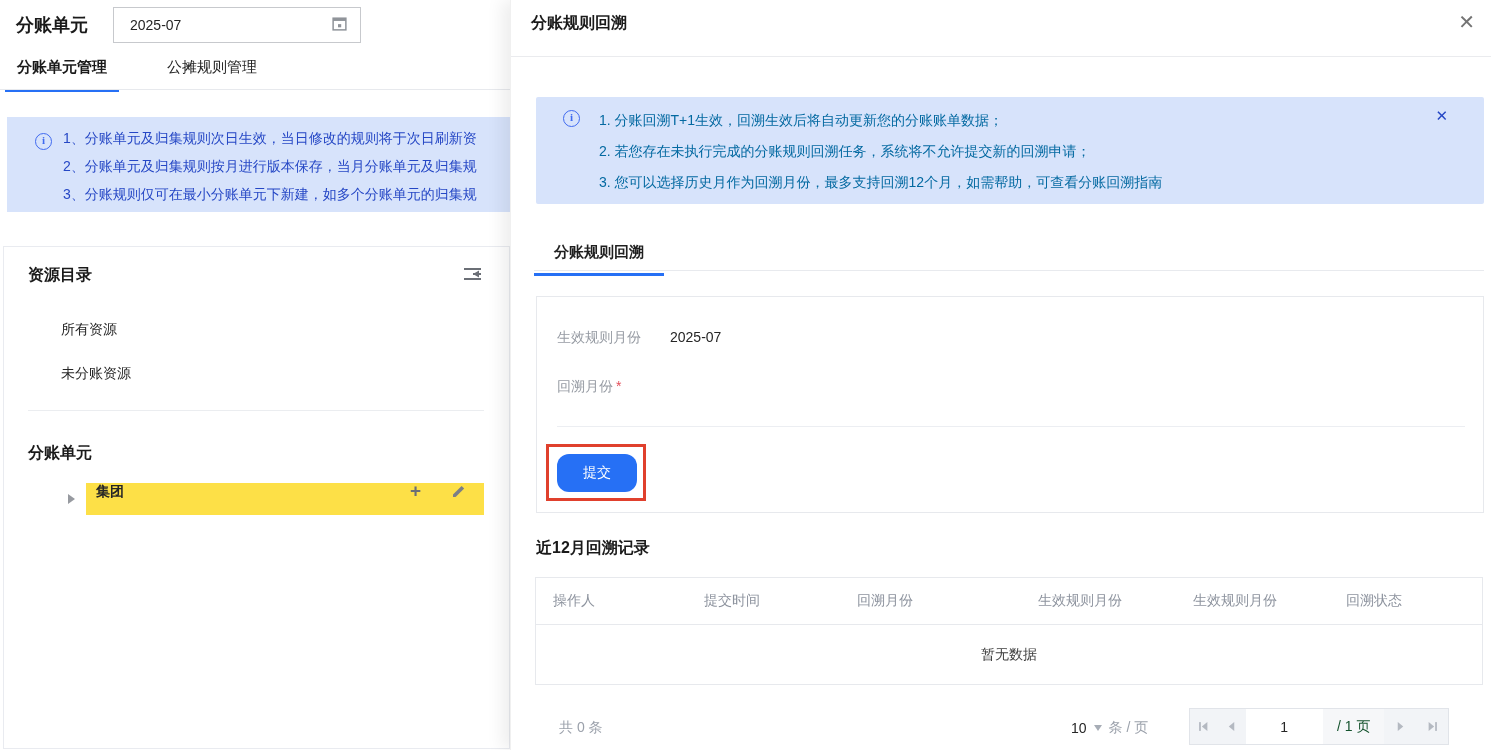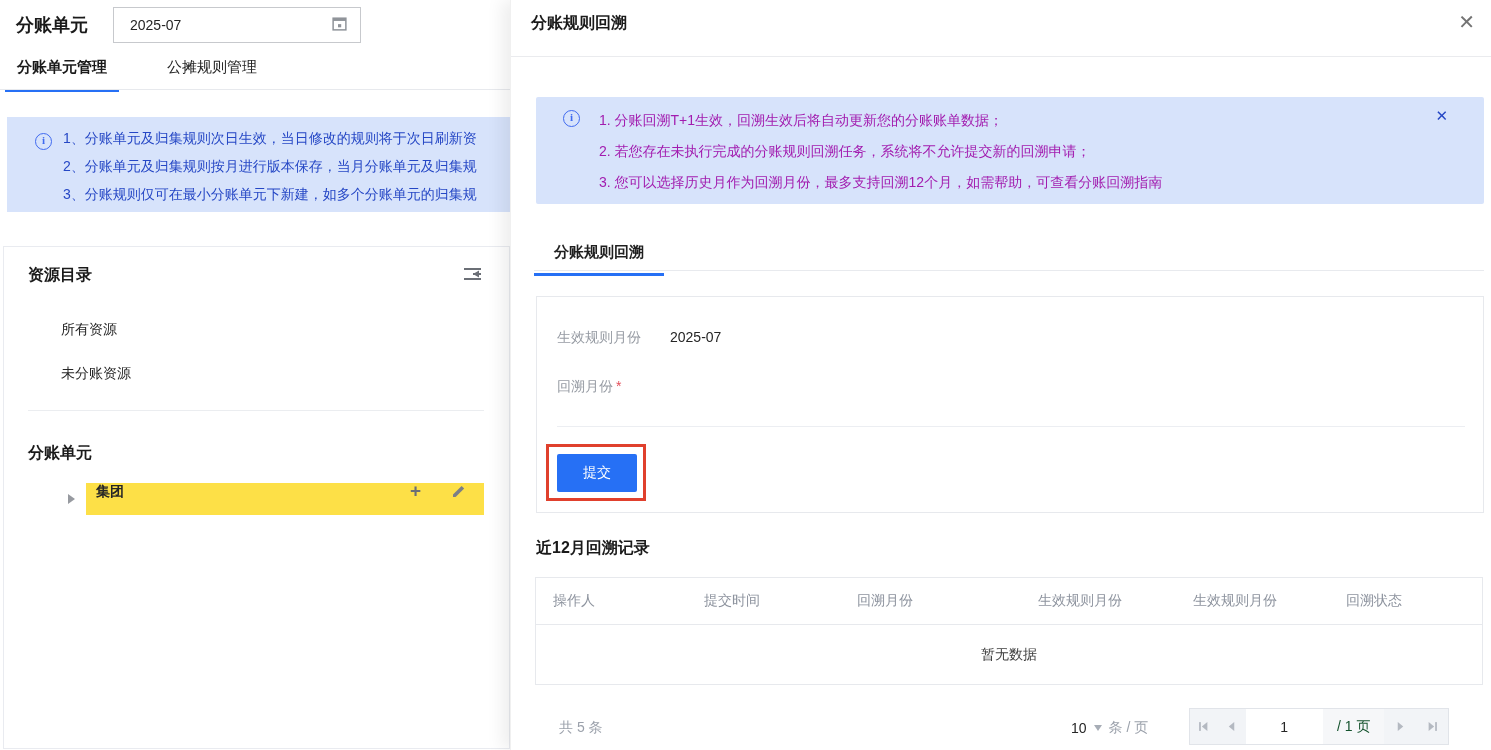--- a/index.html
+++ b/index.html
@@ -44,41 +44,41 @@
 
   
   .drawer { position:absolute; left:510px; top:0; width:981px; height:750px; background:#fff;
     box-shadow:-8px 0 16px rgba(0,0,0,0.07); border-left:1px solid #f0f0f0; }
   .d-title { position:absolute; left:20px; top:13px; font-size:16px; font-weight:bold; color:#1a1a1a; }
   .d-close { position:absolute; right:16px; top:10px; font-size:20px; color:#737373; cursor:pointer; line-height:24px; }
   .d-header-divider { position:absolute; left:0; top:56px; width:100%; height:1px; background:#eaebee; }
 
   .d-banner { position:absolute; left:25px; top:97px; width:948px; height:107px; background:#d7e3fb; border-radius:2px; }
   .d-banner .lines { padding:8px 60px 0 63px; }
-  .d-banner .line { line-height:31px; color:#a21caf; white-space:nowrap; overflow:hidden; }
+  .d-banner .line { line-height:31px; color:#0369a1; white-space:nowrap; overflow:hidden; }
   .d-banner .info-icon { left:27px; top:13px; }
   .d-banner-close { position:absolute; right:36px; top:10px; color:#2547c5; font-size:15px; cursor:pointer; }
 
   .d-tab { position:absolute; left:23px; top:243px; width:130px; text-align:center; font-size:15px; font-weight:bold;
     color:#1f1f1f; padding-bottom:11px; border-bottom:3px solid #2670f5; cursor:pointer; z-index:2; }
   .d-tab-divider { position:absolute; left:23px; top:270px; width:950px; height:1px; background:#e8eaee; }
 
   .form-card { position:absolute; left:25px; top:296px; width:948px; height:217px; border:1px solid #e7e9ed; background:#fff; }
   .f-label { position:absolute; left:20px; color:#969ba3; }
   .f-label.r1 { top:32px; } .f-label.r2 { top:81px; }
   .req { color:#e34d59; margin-left:3px; }
   .f-value { position:absolute; left:133px; top:32px; color:#262626; }
   .range-input { position:absolute; left:133px; top:68px; width:250px; height:38px; border:1px solid #d2d5da;
     background:#fff; display:flex; align-items:center; padding:0 12px 0 15px; cursor:pointer; }
   .range-input .start { width:85px; color:#262626; }
   .range-input .sep { color:#262626; margin-right:6px; }
   .range-input .end { color:#262626; }
   .f-divider { position:absolute; left:20px; top:129px; width:908px; height:1px; background:#eceef2; }
   .submit-btn { position:absolute; left:20px; top:157px; width:80px; height:38px; background:#2670f5; color:#fff;
-    border:none; font-size:14px; border-radius:2px; cursor:pointer; font-family:"Liberation Sans", sans-serif; }
+    border:none; font-size:14px; border-radius:12px; cursor:pointer; font-family:"Liberation Sans", sans-serif; }
   .annotation { position:absolute; left:35px; top:444px; width:100px; height:57px; border:3px solid #e0402d; z-index:5; pointer-events:none; }
 
   .records-title { position:absolute; left:25px; top:538px; font-size:16px; font-weight:bold; color:#1a1a1a; }
   .rec-table { position:absolute; left:24px; top:577px; width:948px; border:1px solid #e7e9ed; }
   .rt-header { display:flex; height:47px; align-items:center; border-bottom:1px solid #e7e9ed; color:#8d939e; }
   .rt-header .th { padding-left:17px; white-space:nowrap; }
   .th.c1{width:151px;} .th.c2{width:153px;} .th.c3{width:181px;} .th.c4{width:155px;} .th.c5{width:153px;} .th.c6{flex:1;}
   .rt-empty { height:59px; display:flex; align-items:center; justify-content:center; color:#404040; }
 
   .total-count { position:absolute; left:48px; top:719px; color:#9ba1ab; }
@@ -195,21 +195,21 @@
         <div class="th c1">操作人</div>
         <div class="th c2">提交时间</div>
         <div class="th c3">回溯月份</div>
         <div class="th c4">生效规则月份</div>
         <div class="th c5">生效规则月份</div>
         <div class="th c6">回溯状态</div>
       </div>
       <div class="rt-empty">暂无数据</div>
     </div>
 
-    <div class="total-count">共 5 条</div>
+    <div class="total-count">共 0 条</div>
 
     <div class="size-group">
       <span class="num">10</span>
       <span class="caret-down"></span>
       <span class="unit">条 / 页</span>
     </div>
 
     <div class="pager">
       <div class="pg-btn b28">
         <svg width="11" height="11" viewBox="0 0 10 10">

